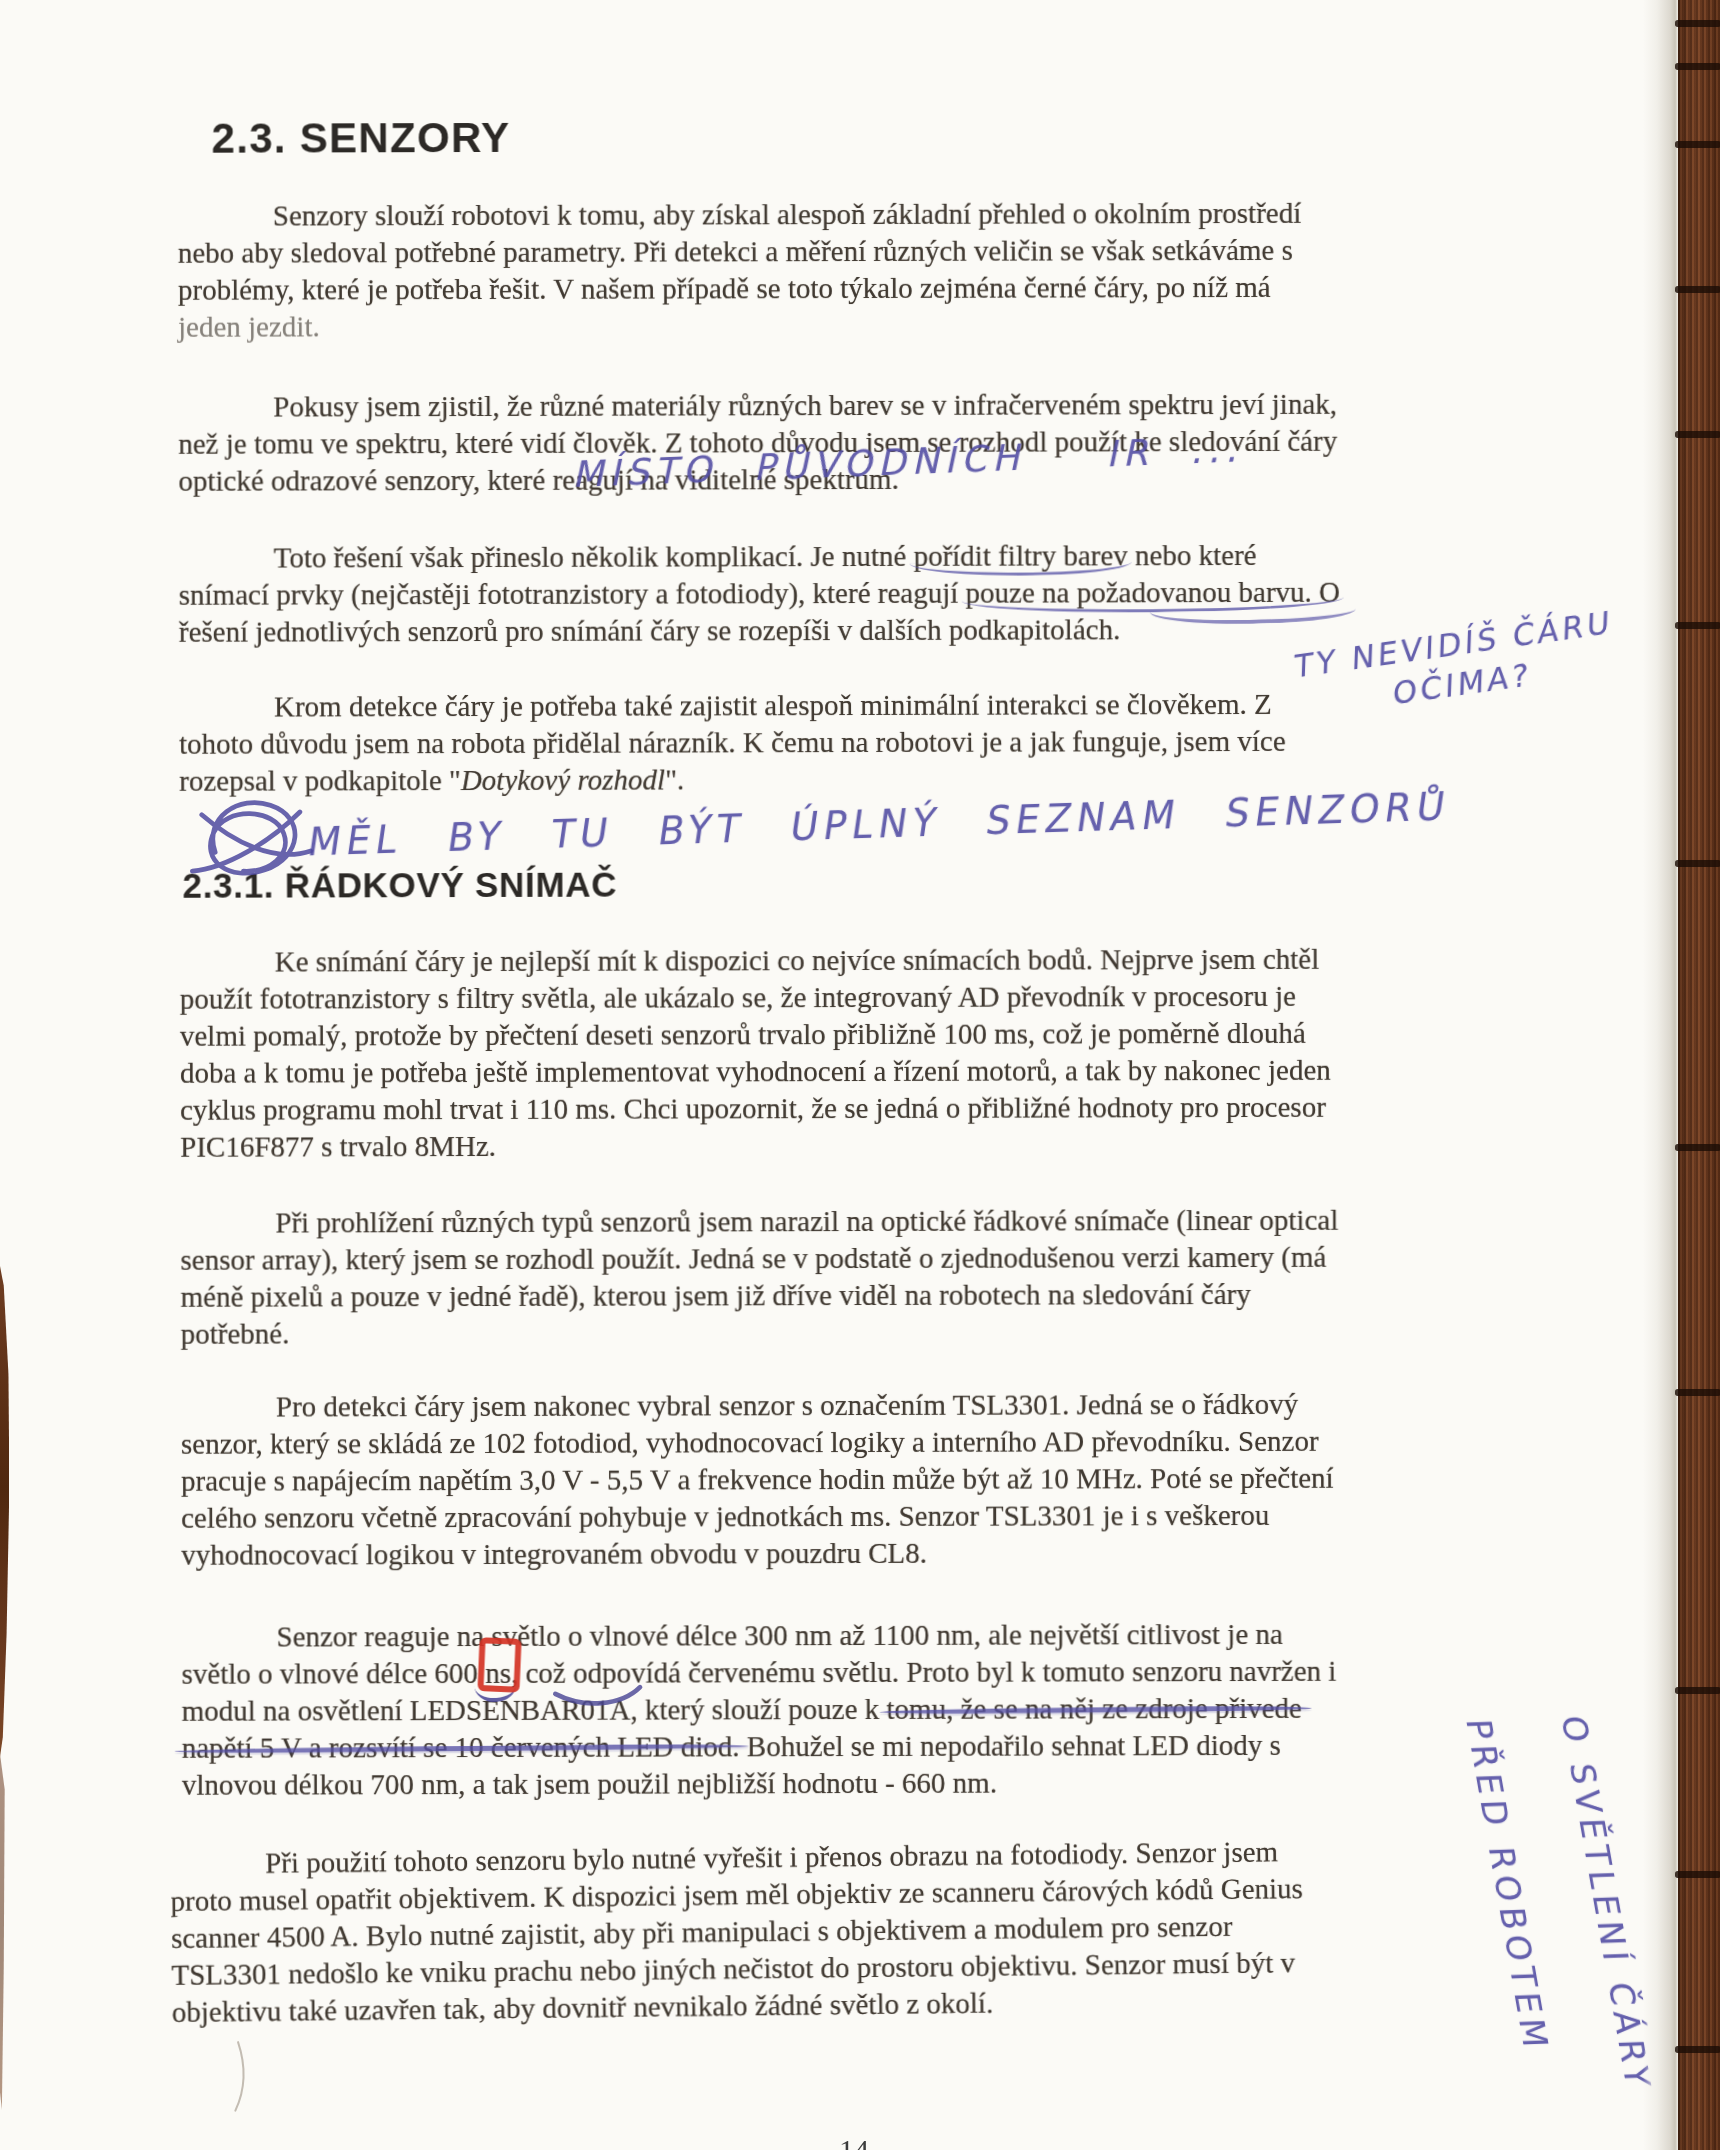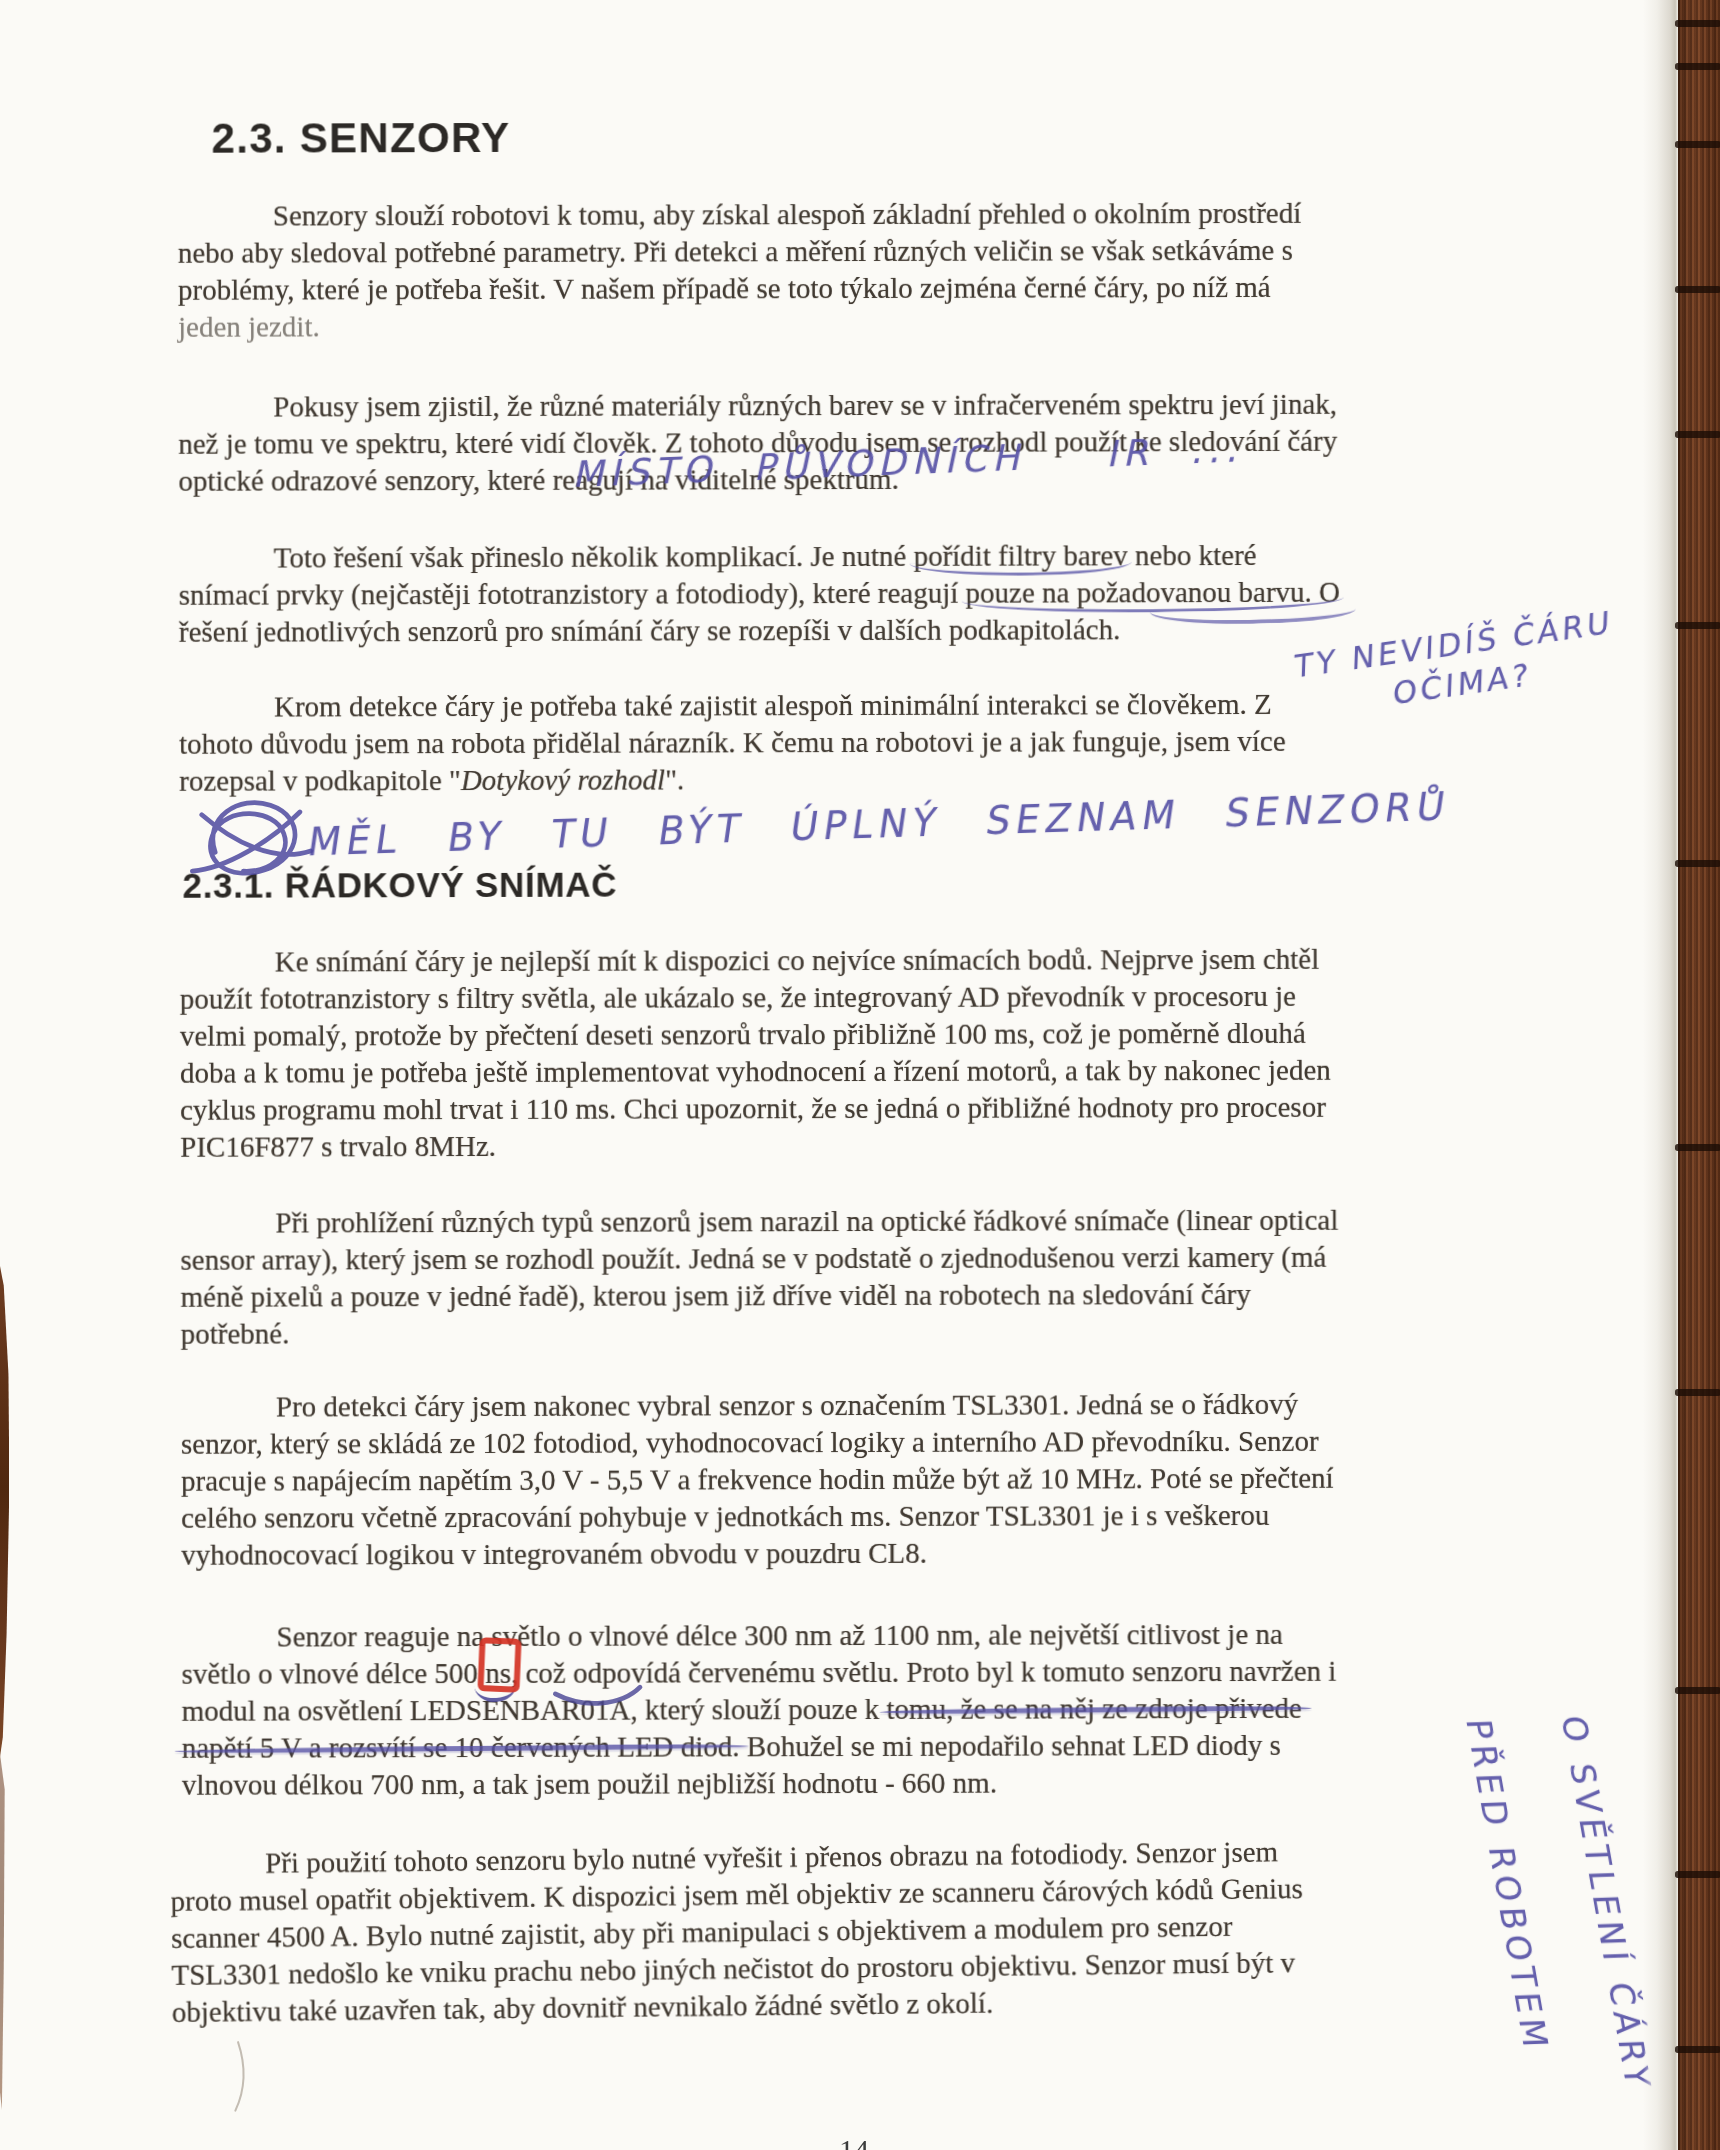--- a/index.html
+++ b/index.html
@@ -172,21 +172,21 @@
         </div>
         <div class="para" id="para-6">
           <div class="line first"><span>Pro detekci čáry jsem nakonec vybral senzor s označením TSL3301. Jedná se o řádkový</span></div>
           <div class="line"><span>senzor, který se skládá ze 102 fotodiod, vyhodnocovací logiky a interního AD převodníku. Senzor</span></div>
           <div class="line"><span>pracuje s napájecím napětím 3,0 V - 5,5 V a frekvence hodin může být až 10 MHz. Poté se přečtení</span></div>
           <div class="line"><span>celého senzoru včetně zpracování pohybuje v jednotkách ms. Senzor TSL3301 je i s veškerou</span></div>
           <div class="line"><span>vyhodnocovací logikou v integrovaném obvodu v pouzdru CL8.</span></div>
         </div>
         <div class="para" id="para-7">
           <div class="line first"><span>Senzor reaguje na světlo o vlnové délce 300 nm až 1100 nm, ale největší citlivost je na</span></div>
-          <div class="line"><span>světlo o vlnové délce 500 </span><span class="redbox">ns</span><span>, což odpovídá červenému světlu. Proto byl k tomuto senzoru navržen i</span></div>
+          <div class="line"><span>světlo o vlnové délce 600 </span><span class="redbox">ns</span><span>, což odpovídá červenému světlu. Proto byl k tomuto senzoru navržen i</span></div>
           <div class="line"><span>modul na osvětlení LEDSENBAR01A, který slouží pouze k </span><span class="strike">tomu, že se na něj ze zdroje přivede</span></div>
           <div class="line"><span class="strike">napětí 5 V a rozsvítí se 10 červených LED diod.</span><span> Bohužel se mi nepodařilo sehnat LED diody s</span></div>
           <div class="line"><span>vlnovou délkou 700 nm, a tak jsem použil nejbližší hodnotu - 660 nm.</span></div>
         </div>
         <div class="para" id="para-8">
           <div class="line first"><span>Při použití tohoto senzoru bylo nutné vyřešit i přenos obrazu na fotodiody. Senzor jsem</span></div>
           <div class="line"><span>proto musel opatřit objektivem. K dispozici jsem měl objektiv ze scanneru čárových kódů Genius</span></div>
           <div class="line"><span>scanner 4500 A. Bylo nutné zajistit, aby při manipulaci s objektivem a modulem pro senzor</span></div>
           <div class="line"><span>TSL3301 nedošlo ke vniku prachu nebo jiných nečistot do prostoru objektivu. Senzor musí být v</span></div>
           <div class="line"><span>objektivu také uzavřen tak, aby dovnitř nevnikalo žádné světlo z okolí.</span></div>

